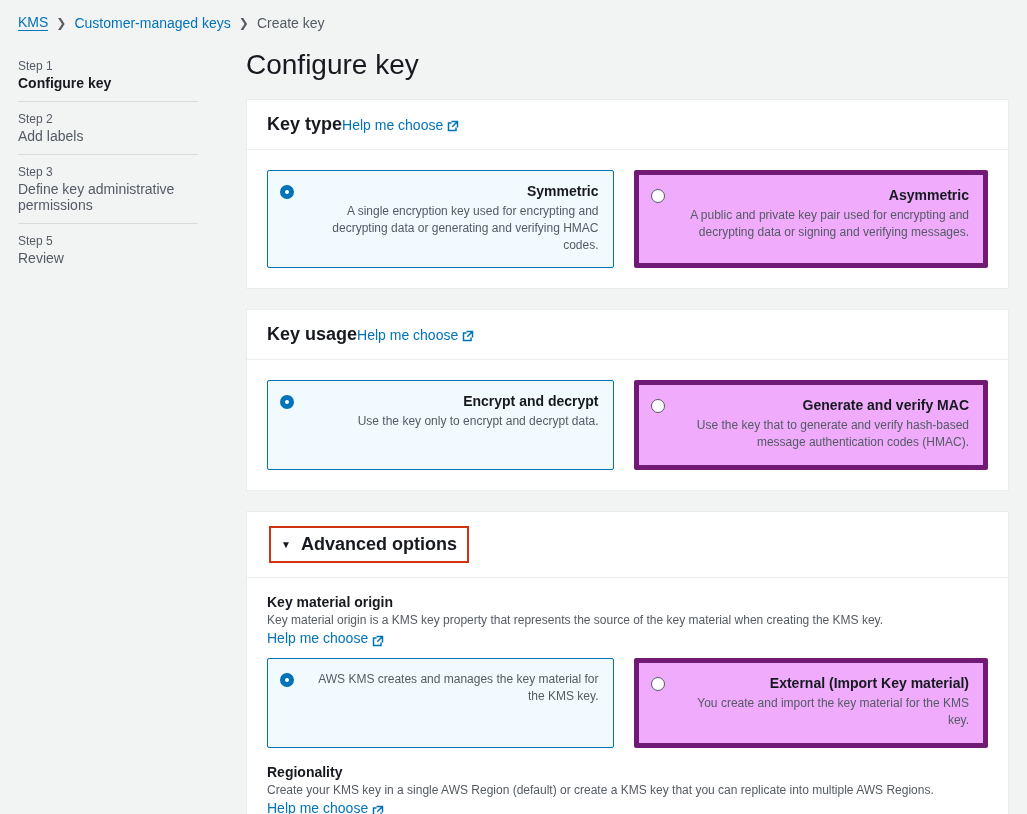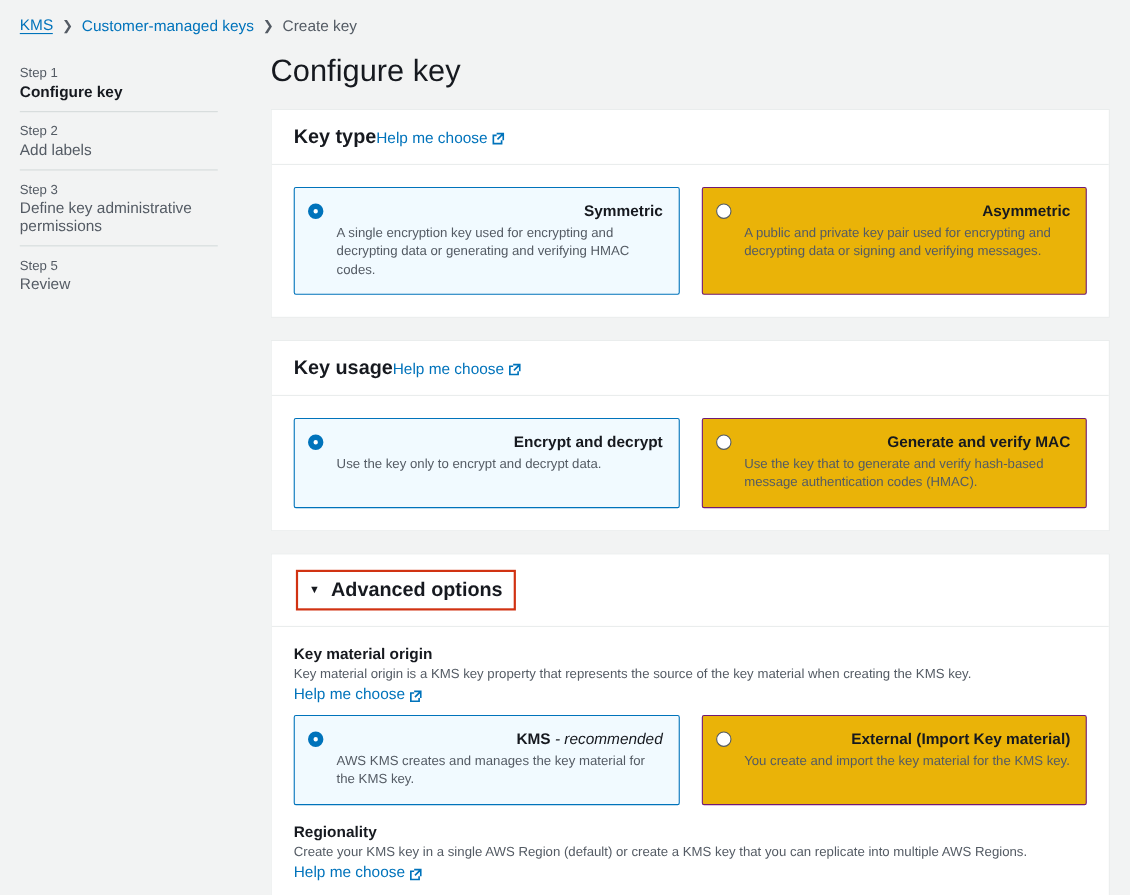--- a/index.html
+++ b/index.html
@@ -48,42 +48,42 @@
     gap: 0;
   }
   .panel-header h2 { font-size: 18px; font-weight: 700; }
   .panel-body { padding: 20px; }
   .help-link { color: #0073bb; text-decoration: none; font-size: 14px; font-weight: 400; display: inline-flex; align-items: center; gap: 4px; }
   .ext-icon { width: 12px; height: 12px; }
   .ext-icon svg { width: 12px; height: 12px; stroke: #0073bb; fill: none; stroke-width: 2; }
   .tiles { display: flex; gap: 20px; }
   .tile {
     flex: 1;
-    border: 1px solid #701a75;
+    border: 5px solid #701a75;
     border-radius: 2px;
     padding: 12px 14px 14px 38px;
     position: relative;
     cursor: pointer;
-    background: #eab308;
+    background: #f0abfc;
   }
   .tile.selected {
     border: 1px solid #0073bb;
     background: #f1faff;
   }
   .tile-radio {
     position: absolute;
     left: 12px; top: 14px;
     width: 14px; height: 14px;
     border: 1px solid #545b64;
     border-radius: 50%;
     background: #fff;
   }
   .tile.selected .tile-radio { border: 5px solid #0073bb; }
   .tile-title { font-weight: 700; margin-bottom: 4px; text-align: right; }
-  .tile-desc { font-size: 12px; color: #545b64; line-height: 1.4; }
+  .tile-desc { font-size: 12px; color: #545b64; line-height: 1.4; text-align: right; }
   .rec { font-style: italic; font-weight: 400; }
   .adv-header {
     padding: 14px 20px;
     display: flex;
     align-items: center;
     gap: 10px;
     cursor: pointer;
   }
   .adv-header h2 { font-size: 18px; font-weight: 700; }
   .caret { font-size: 10px; }
@@ -202,23 +202,20 @@
             <a href="#" class="help-link">
               <span>Help me choose</span>
               <span class="ext-icon"><svg viewBox="0 0 16 16">
                     <path d="M6 2h8v8M14 2L7 9M12 10v4H2V4h4"></path>
                   </svg></span>
             </a>
           </div>
           <div class="tiles">
             <div class="tile selected">
               <div class="tile-radio"></div>
-              <div class="tile-title">
-                <span>KMS</span><span class="rec"> - recommended</span>
-              </div>
               <div class="tile-desc">AWS KMS creates and manages the key material for the KMS key.</div>
             </div>
             <div class="tile">
               <div class="tile-radio"></div>
               <div class="tile-title">External (Import Key material)</div>
               <div class="tile-desc">You create and import the key material for the KMS key.</div>
             </div>
           </div>
 
           <div class="section-label">Regionality</div>

